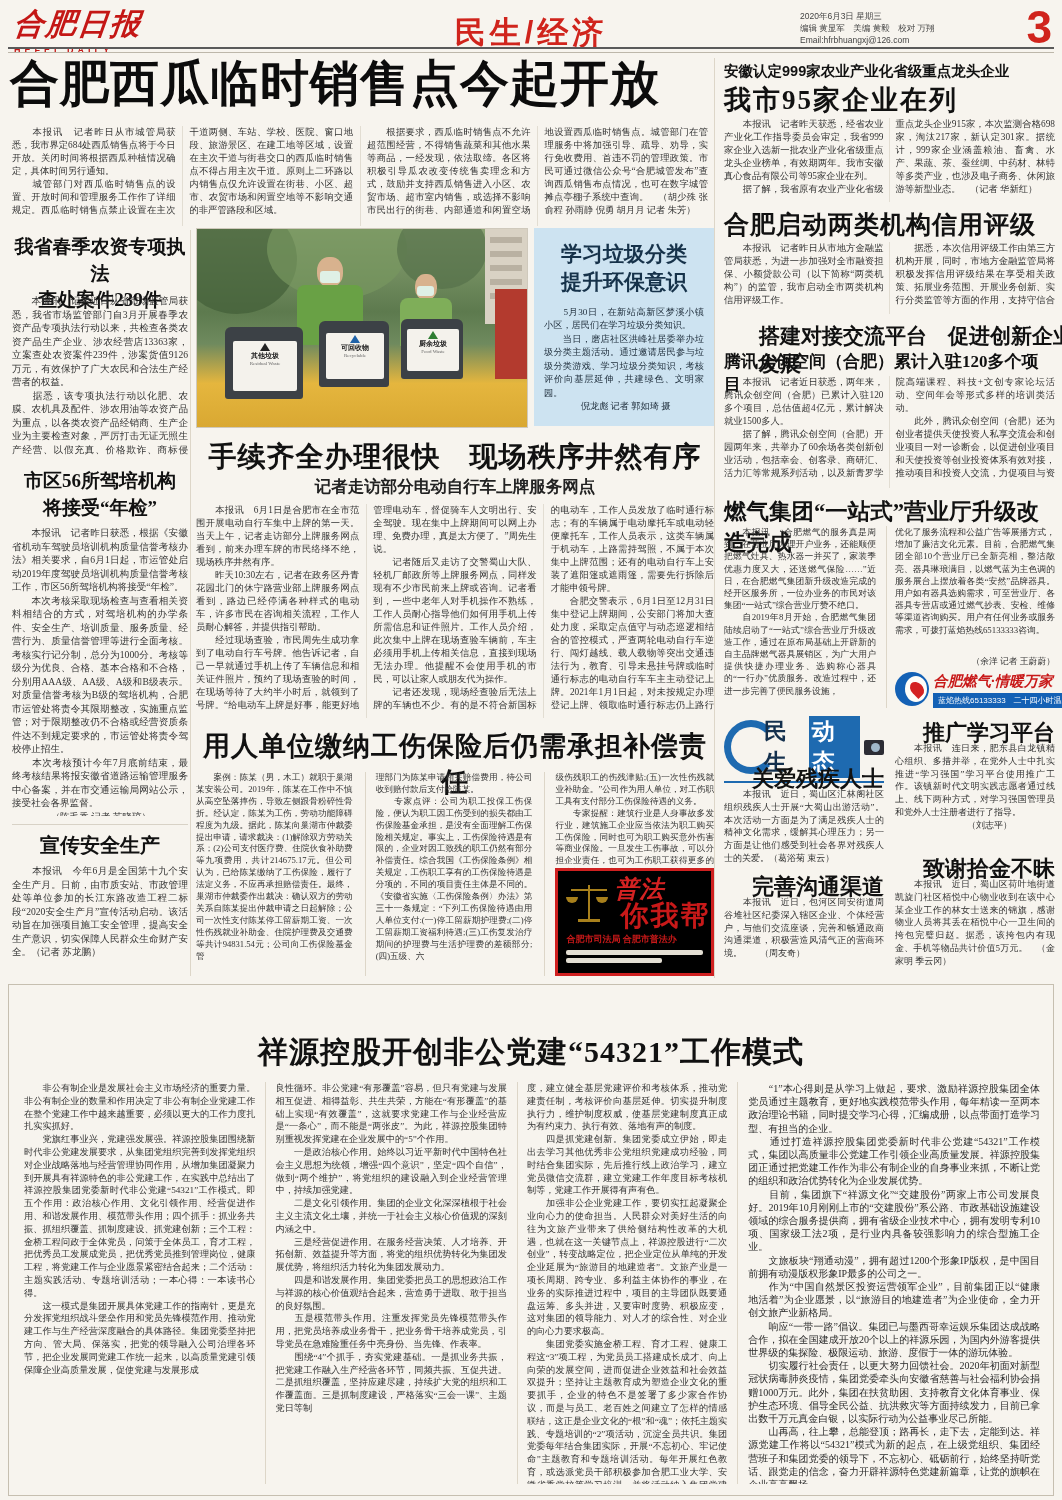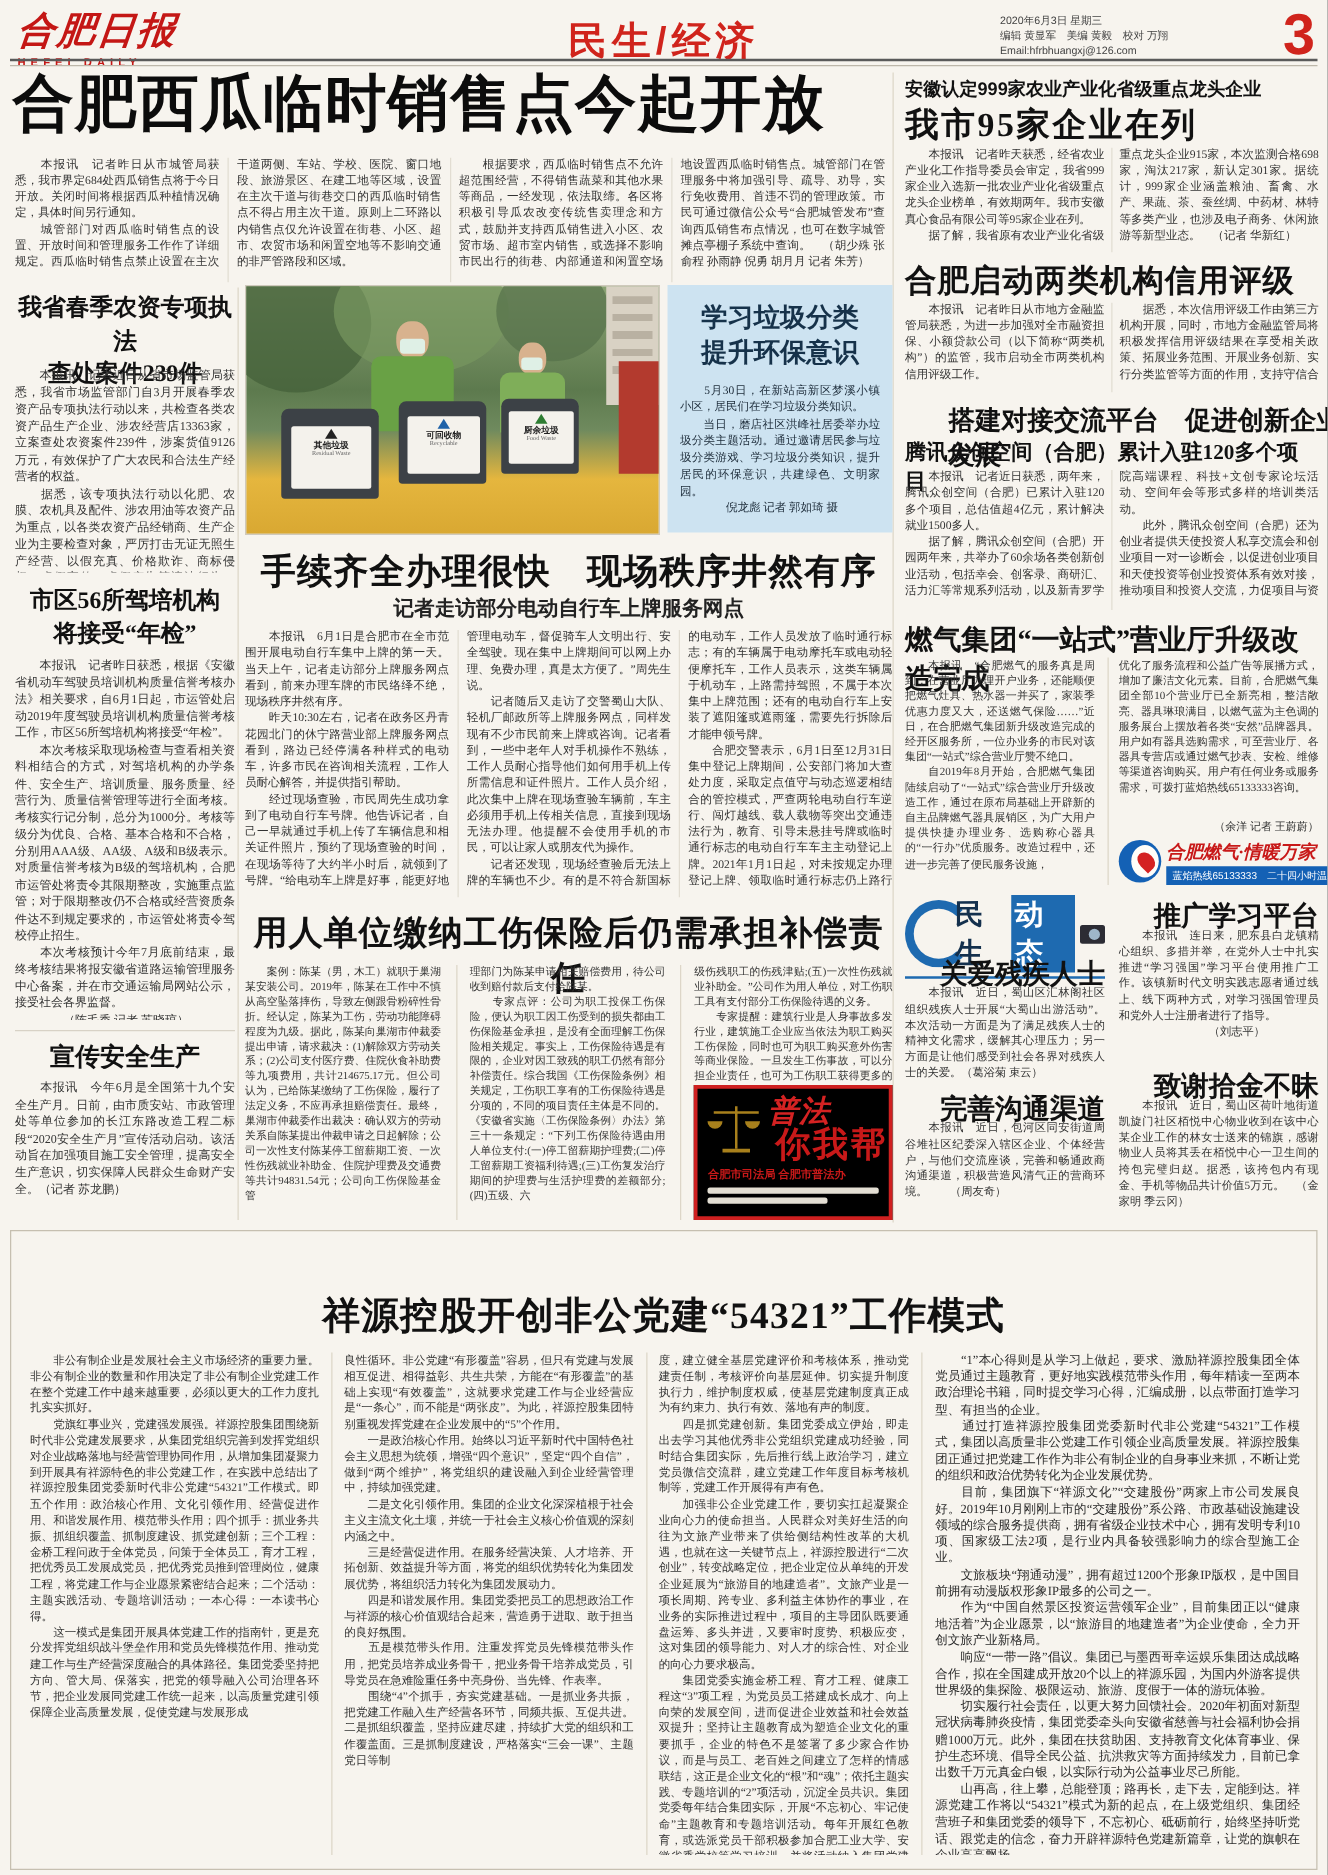--- a/index.html
+++ b/index.html
@@ -148,21 +148,21 @@
       <div class="tri" style="border-bottom-color:#2e7d32;"></div>
       <span>厨余垃圾</span>
       <span class="bin-sub">Food Waste</span>
     </div>
   </div>
 
   <div class="abs bluebox" style="left:534px;top:228px;width:160px;height:174px;">
     <div class="bb-title pre">学习垃圾分类
 提升环保意识</div>
     <div class="bb-body pre">　　5月30日，在新站高新区梦溪小镇小区，居民们在学习垃圾分类知识。
-　　当日，磨店社区洪峰社居委举办垃圾分类主题活动。通过邀请居民参与垃圾分类游戏、学习垃圾分类知识，提升居民的环保意识，共建绿色、文明家园。
+　　当日，磨店社区洪峰社居委举办垃圾分类主题活动。通过邀请居民参与垃圾分类游戏、学习垃圾分类知识，考核评价向基层延伸，共建绿色、文明家园。
 　　　　倪龙彪 记者 郭如琦 摄</div>
   </div>
 
   <div class="abs ctr" style="left:196px;top:476px;width:518px;font-size:16.5px;font-weight:bold;color:#222;">记者走访部分电动自行车上牌服务网点</div>
   <div class="abs ttl ctr" style="left:196px;top:438px;width:518px;font-size:28px;letter-spacing:1px;">手续齐全办理很快　现场秩序井然有序</div>
   <div class="abs pre body-txt c3" style="left:196px;top:504px;width:518px;height:214px;">　　本报讯　6月1日是合肥市在全市范围开展电动自行车集中上牌的第一天。当天上午，记者走访部分上牌服务网点看到，前来办理车牌的市民络绎不绝，现场秩序井然有序。
 　　昨天10:30左右，记者在政务区丹青花园北门的休宁路营业部上牌服务网点看到，路边已经停满各种样式的电动车，许多市民在咨询相关流程，工作人员耐心解答，并提供指引帮助。
 　　经过现场查验，市民周先生成功拿到了电动自行车号牌。他告诉记者，自己一早就通过手机上传了车辆信息和相关证件照片，预约了现场查验的时间，在现场等待了大约半小时后，就领到了号牌。“给电动车上牌是好事，能更好地管理电动车，督促骑车人文明出行、安全驾驶。现在集中上牌期间可以网上办理、免费办理，真是太方便了。”周先生说。
 　　记者随后又走访了交警蜀山大队、轻机厂邮政所等上牌服务网点，同样发现有不少市民前来上牌或咨询。记者看到，一些中老年人对手机操作不熟练，工作人员耐心指导他们如何用手机上传所需信息和证件照片。工作人员介绍，此次集中上牌在现场查验车辆前，车主必须用手机上传相关信息，直接到现场无法办理。他提醒不会使用手机的市民，可以让家人或朋友代为操作。
 　　记者还发现，现场经查验后无法上牌的车辆也不少。有的是不符合新国标的电动车，工作人员发放了临时通行标志；有的车辆属于电动摩托车或电动轻便摩托车，工作人员表示，这类车辆属于机动车，上路需持驾照，不属于本次集中上牌范围；还有的电动自行车上安装了遮阳篷或遮雨篷，需要先行拆除后才能申领号牌。

